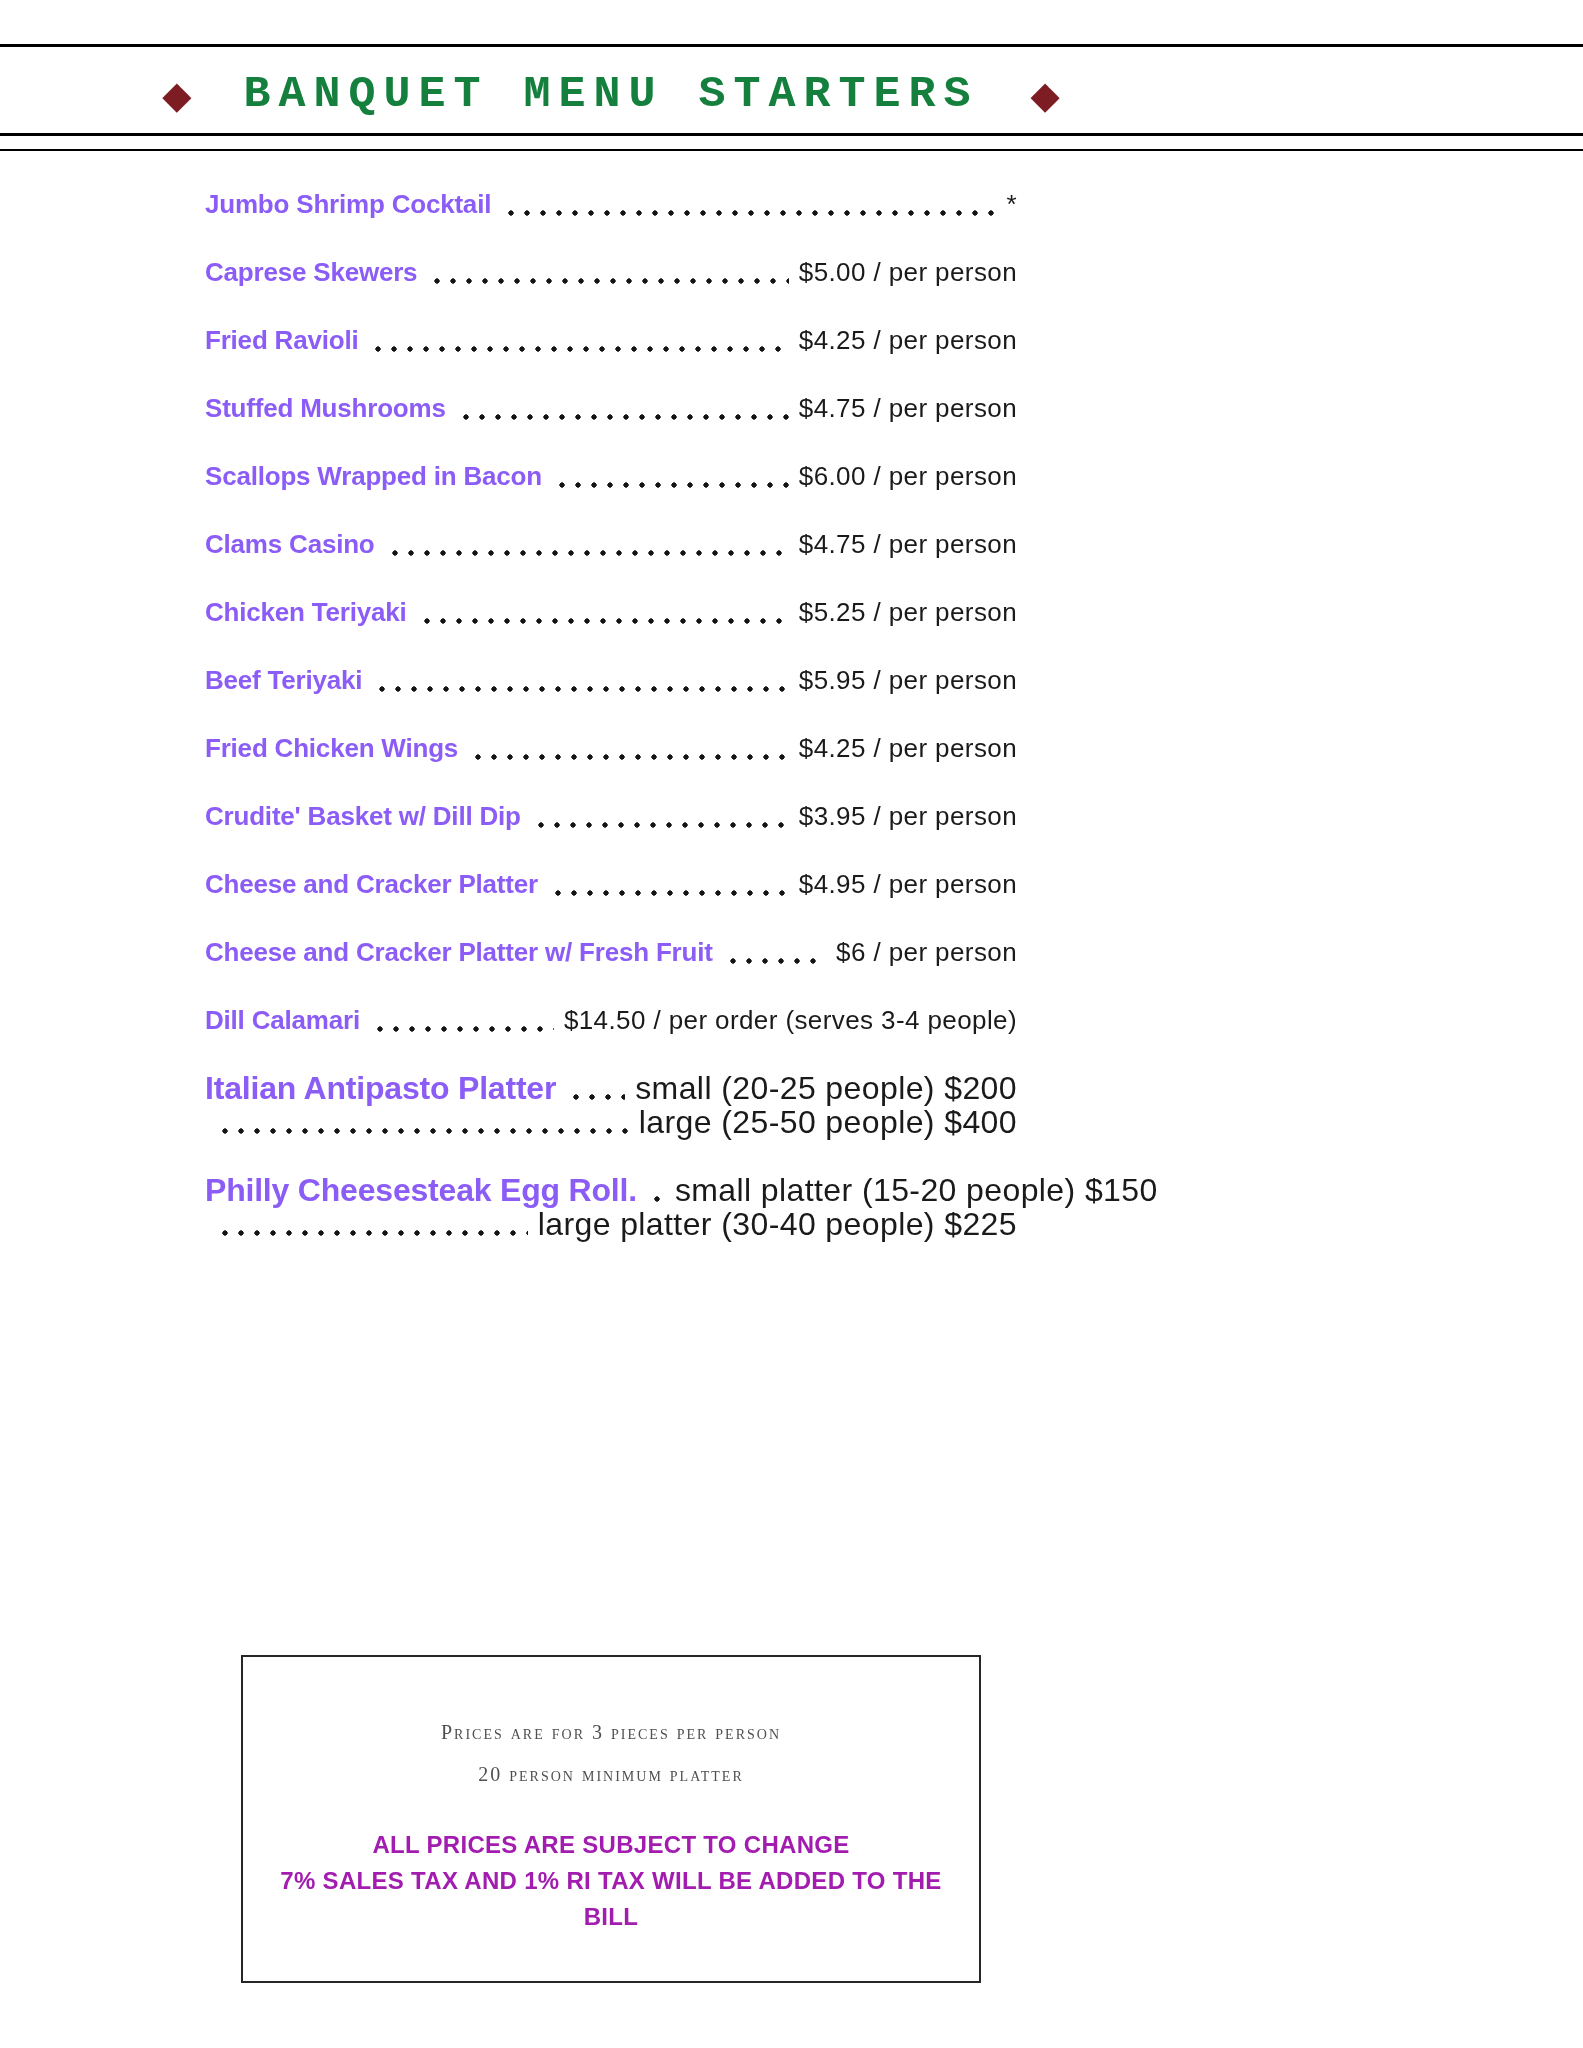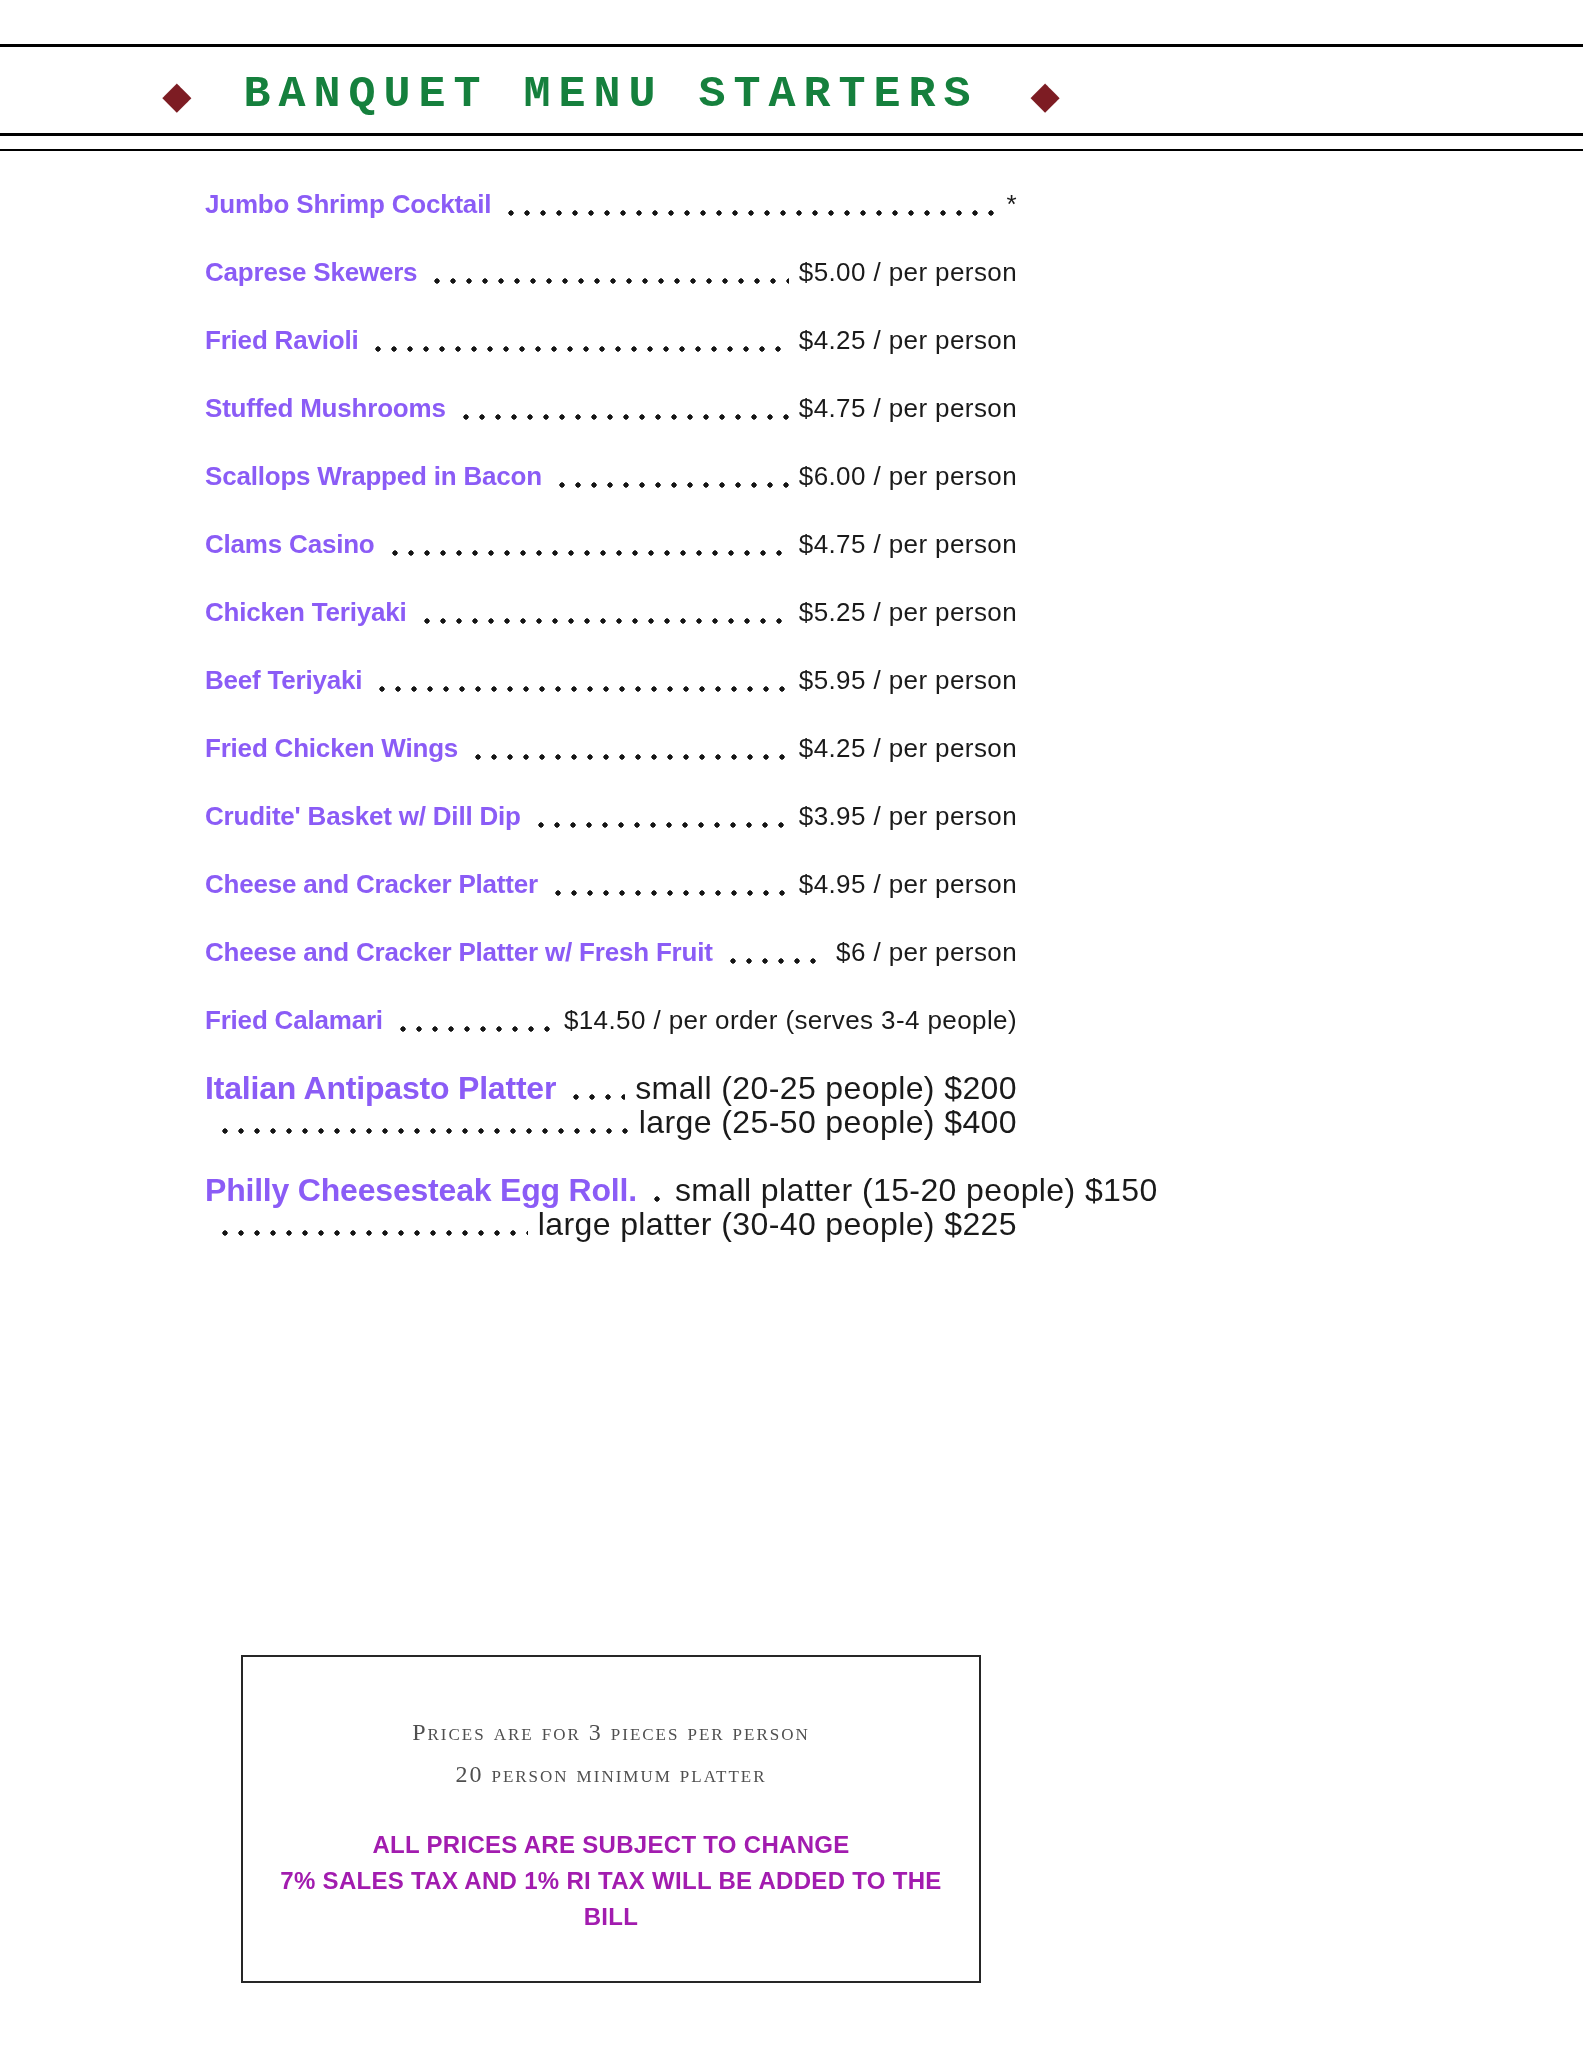--- a/index.html
+++ b/index.html
@@ -83,21 +83,21 @@
     width:740px;
     margin:414px auto 0;
     margin-left:241px;
     border:2px solid #262626;
     text-align:center;
     padding:54px 20px 46px;
   }
   .notice-serif {
     font-family:"Liberation Serif", serif;
     font-variant:small-caps;
-    font-size:24px;
+    font-size:20px;
     line-height:42px;
     letter-spacing:2px;
     color:#4f4f4f;
   }
   .notice-bold {
     font-weight:bold;
     font-size:24px;
     line-height:36px;
     letter-spacing:0.3px;
     color:#a21caf;
@@ -189,21 +189,21 @@
       <span class="item-price">$4.95 / per person</span>
     </div>
 
     <div class="menu-row">
       <span class="item-name">Cheese and Cracker Platter w/ Fresh Fruit</span>
       <span class="leader"></span>
       <span class="item-price">$6 / per person</span>
     </div>
 
     <div class="menu-row">
-      <span class="item-name">Fried Calamari</span>
+      <span class="item-name">Dill Calamari</span>
       <span class="leader"></span>
       <span class="item-price">$14.50 / per order (serves 3-4 people)</span>
     </div>
 
     <div class="menu-group">
       <div class="menu-row tight">
         <span class="item-name">Italian Antipasto Platter</span>
         <span class="leader"></span>
         <span class="item-price">small (20-25 people) $200</span>
       </div>

